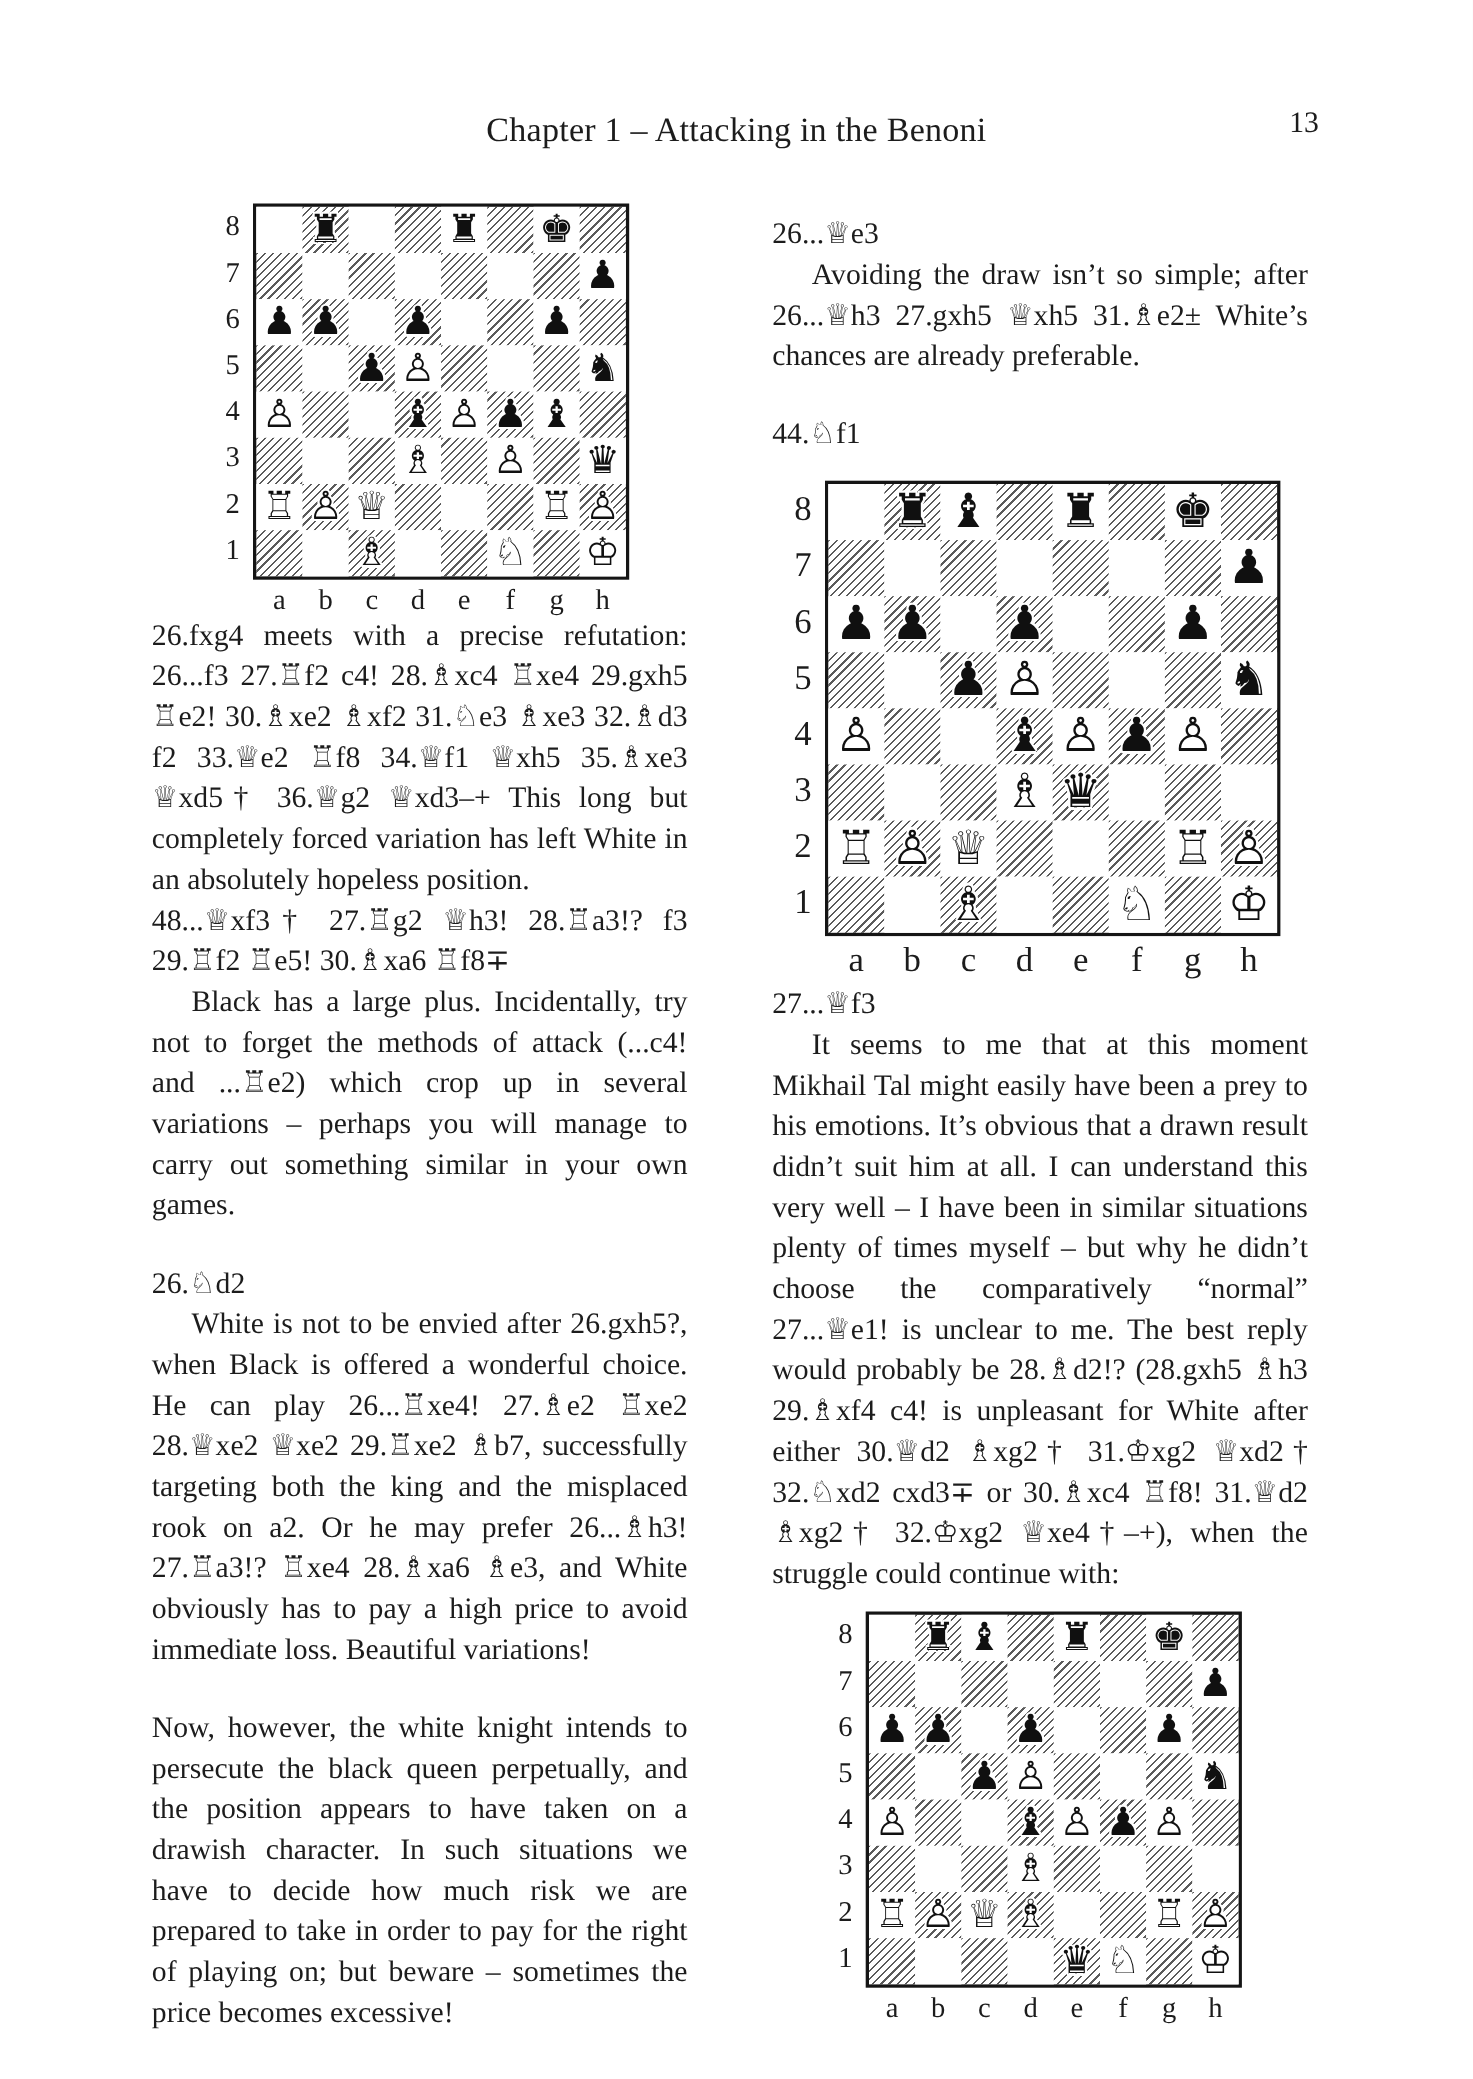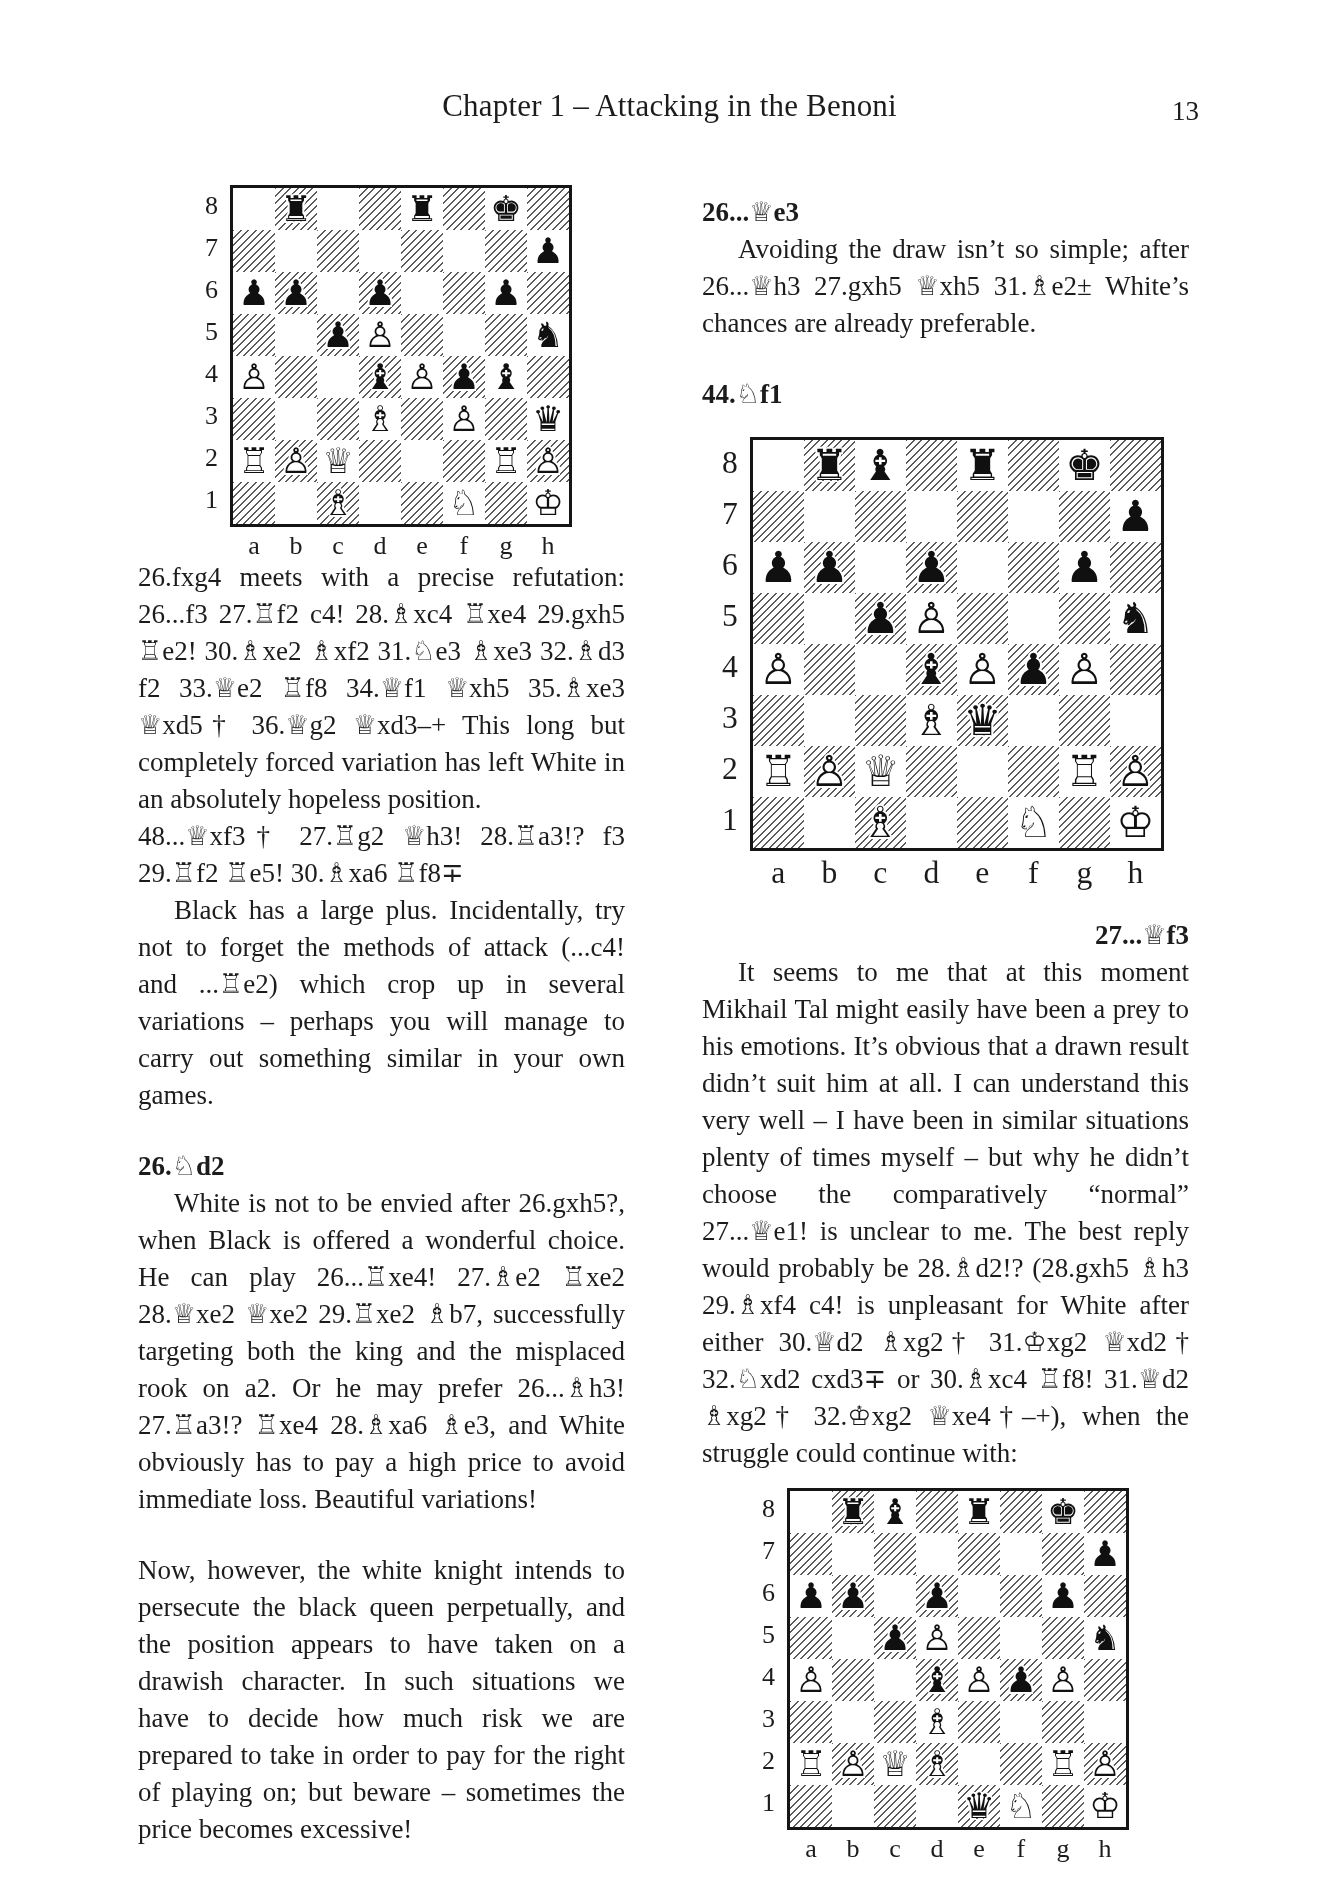--- a/index.html
+++ b/index.html
@@ -5,36 +5,36 @@
   html,body{margin:0;padding:0;background:#e8e8e8;}
   .page{
     position:relative;
     width:1339px;height:1890px;
     background:#ffffff;
     font-family:"Liberation Serif","DejaVu Sans",serif;
     color:#1c1c1c;
     overflow:hidden;
   }
   .header-title{
-    position:absolute;top:88px;left:0;width:100%;
+    position:absolute;top:100px;left:0;width:100%;
     text-align:center;font-size:31px;letter-spacing:.2px;
   }
   .page-number{
     position:absolute;top:96px;left:1172px;width:60px;
     font-size:27px;text-align:left;
   }
   .col{
     position:absolute;top:150px;width:487px;
     font-size:27px;line-height:37px;
     text-align:justify;
   }
   .col-left{left:138px;}
   .col-right{left:702px;}
   .col p{margin:0;}
-  .heading{font-weight:bold;text-align:left;}
+  .heading{font-weight:normal;text-align:left;}
   .moveline{text-align:left;}
   .para.indent{text-indent:36px;}
   .variation{margin-left:38px;}
 
   
   .diagram{--sq:42px;display:block;}
   .diag-main{display:flex;}
   .rank-col{display:flex;flex-direction:column;width:calc(var(--sq)*0.88);}
   .rank-col .coord{
     height:var(--sq);display:flex;align-items:center;justify-content:flex-end;
@@ -438,21 +438,21 @@
           <span class="coord fcell">a</span>
           <span class="coord fcell">b</span>
           <span class="coord fcell">c</span>
           <span class="coord fcell">d</span>
           <span class="coord fcell">e</span>
           <span class="coord fcell">f</span>
           <span class="coord fcell">g</span>
           <span class="coord fcell">h</span>
         </div>
       </div>
-    <p class="heading" style="margin-top:28px;text-align:right;">27...♕f3</p>
+    <p class="heading" style="margin-top:5px;">27...♕f3</p>
     <p class="para indent">It seems to me that at this moment Mikhail Tal might easily have been a prey to his emotions. It’s obvious that a drawn result didn’t suit him at all. I can understand this very well – I have been in similar situations plenty of times myself – but why he didn’t choose the comparatively “normal” 27...♕e1! is unclear to me. The best reply would probably be 28.♗d2!? (28.gxh5 ♗h3 29.♗xf4 c4! is unpleasant for White after either 30.♕d2 ♗xg2† 31.♔xg2 ♕xd2† 32.♘xd2 cxd3∓ or 30.♗xc4 ♖f8! 31.♕d2 ♗xg2† 32.♔xg2 ♕xe4†–+), when the struggle could continue with:</p>
     <div class="diagram" style="--sq:42px;margin:16px 0 0 48px;">
         <div class="diag-main">
           <div class="rank-col">
             <span class="coord">8</span>
             <span class="coord">7</span>
             <span class="coord">6</span>
             <span class="coord">5</span>
             <span class="coord">4</span>
             <span class="coord">3</span>

